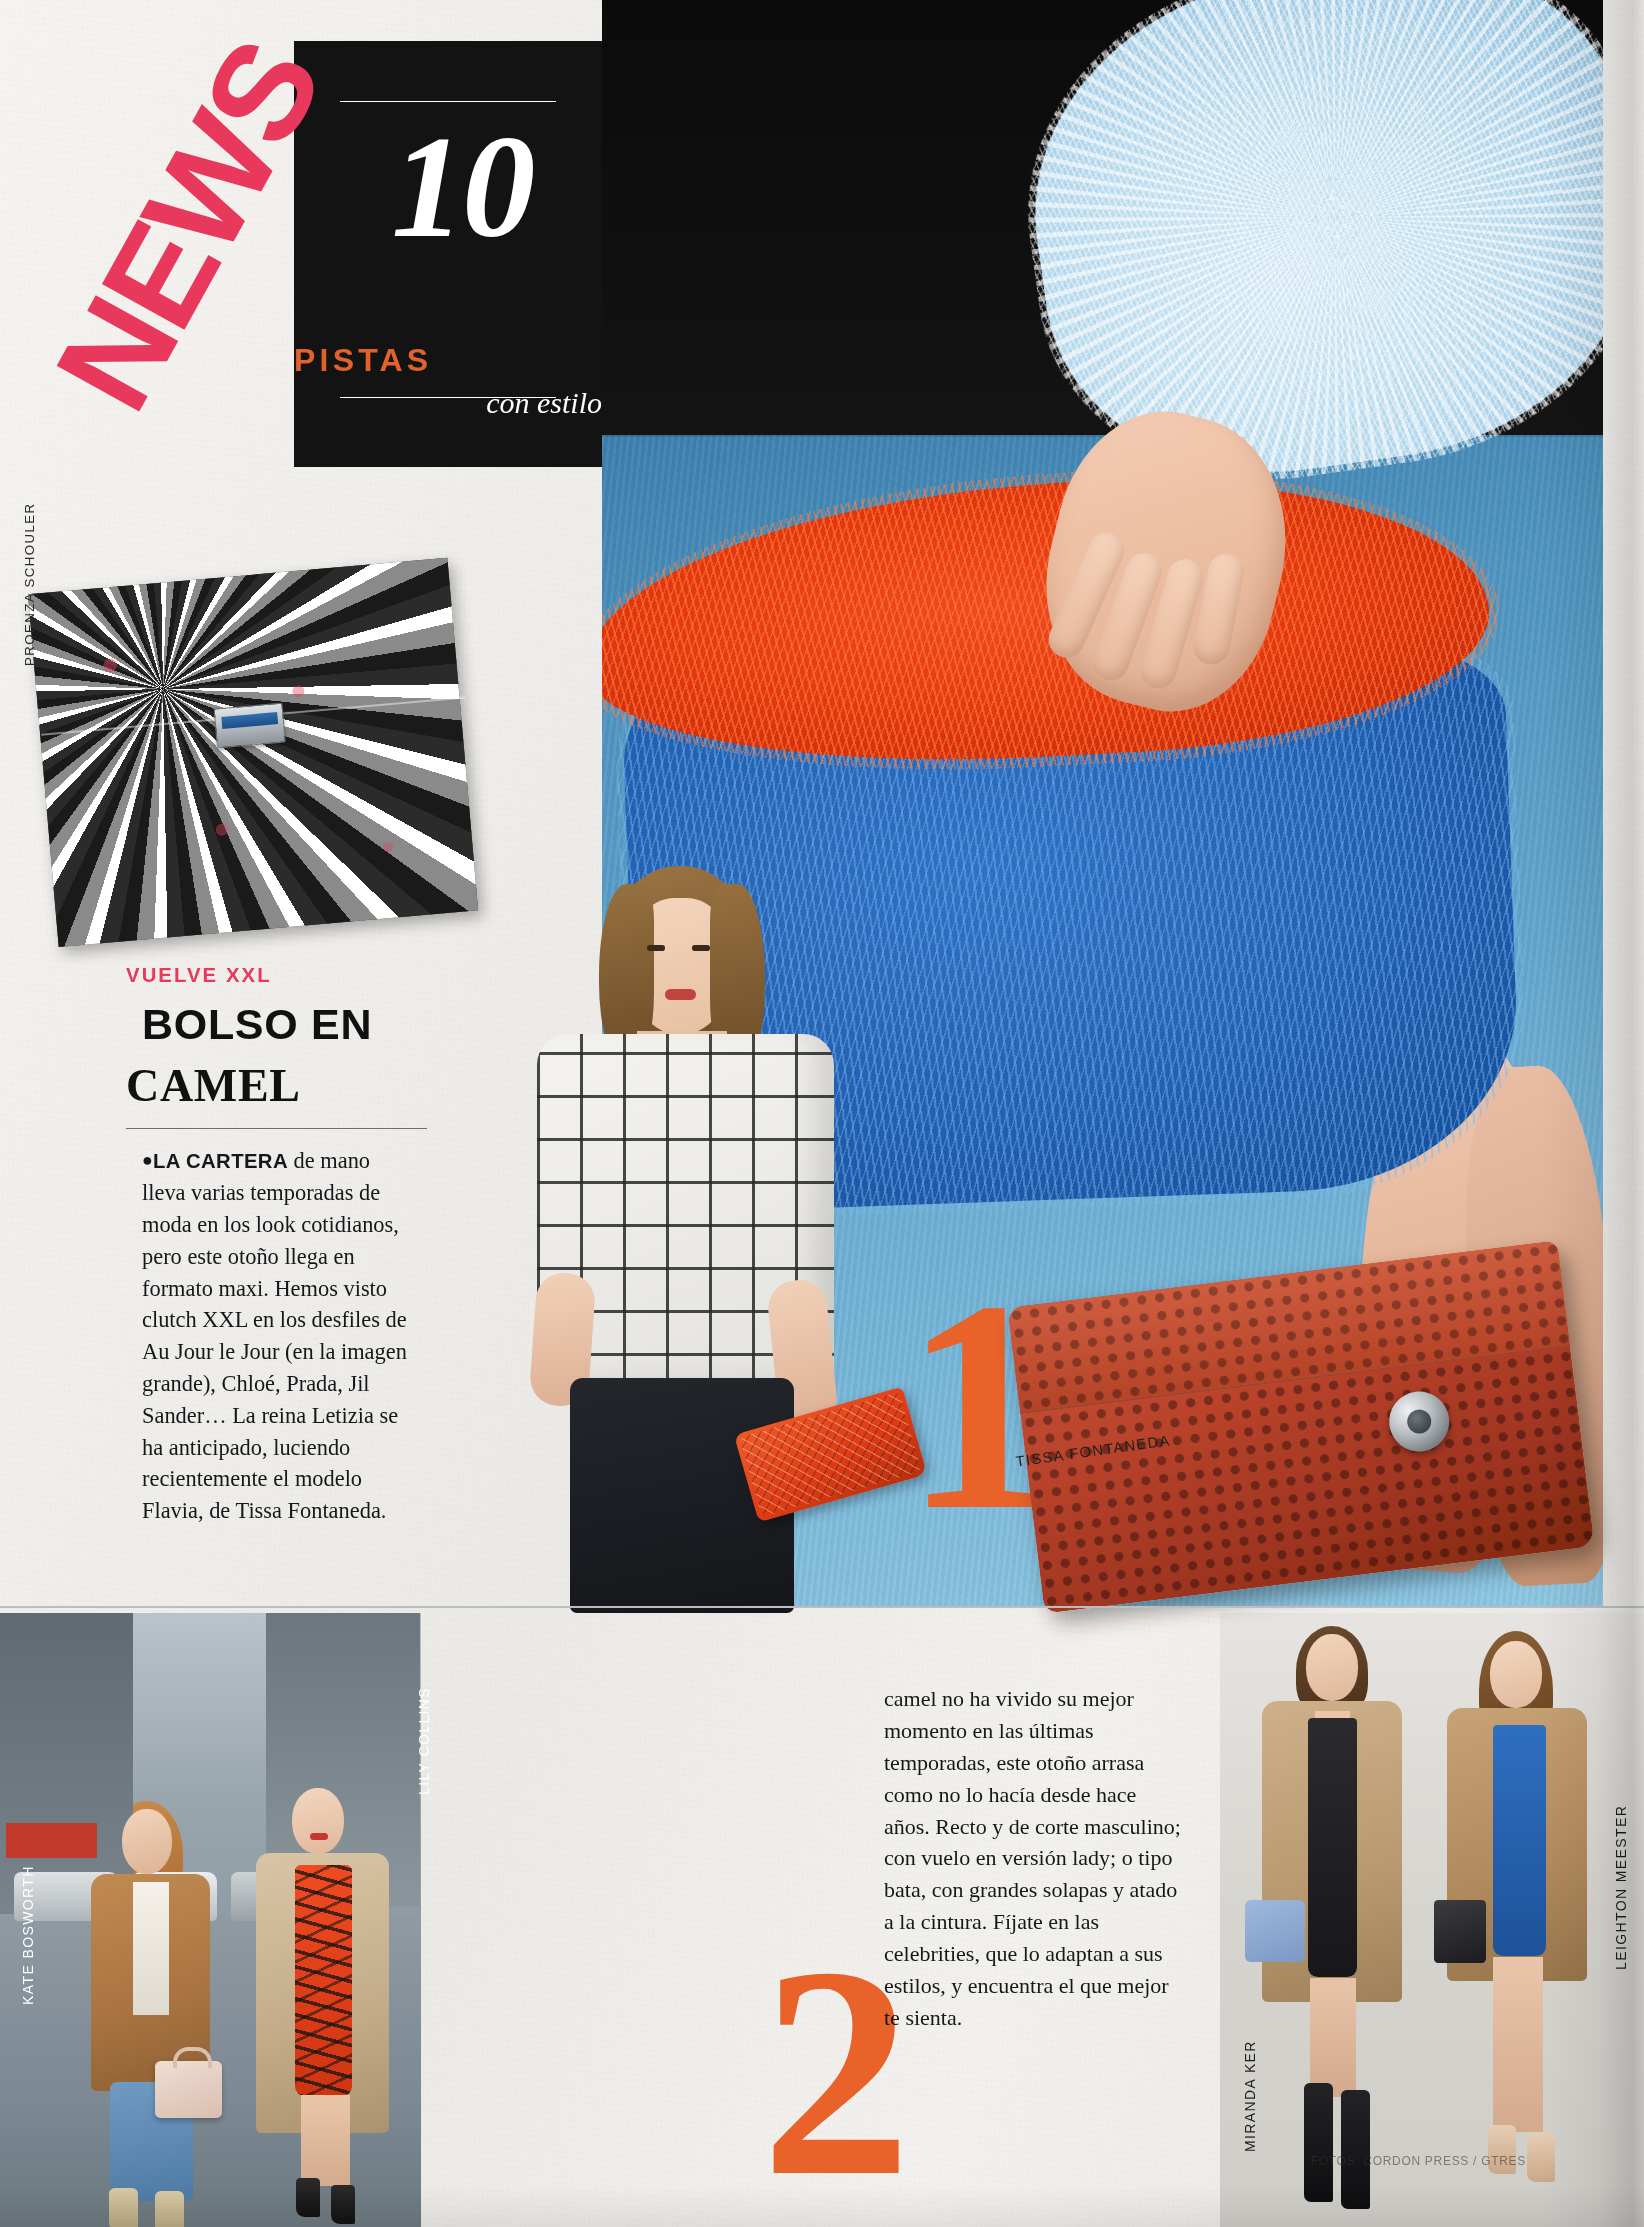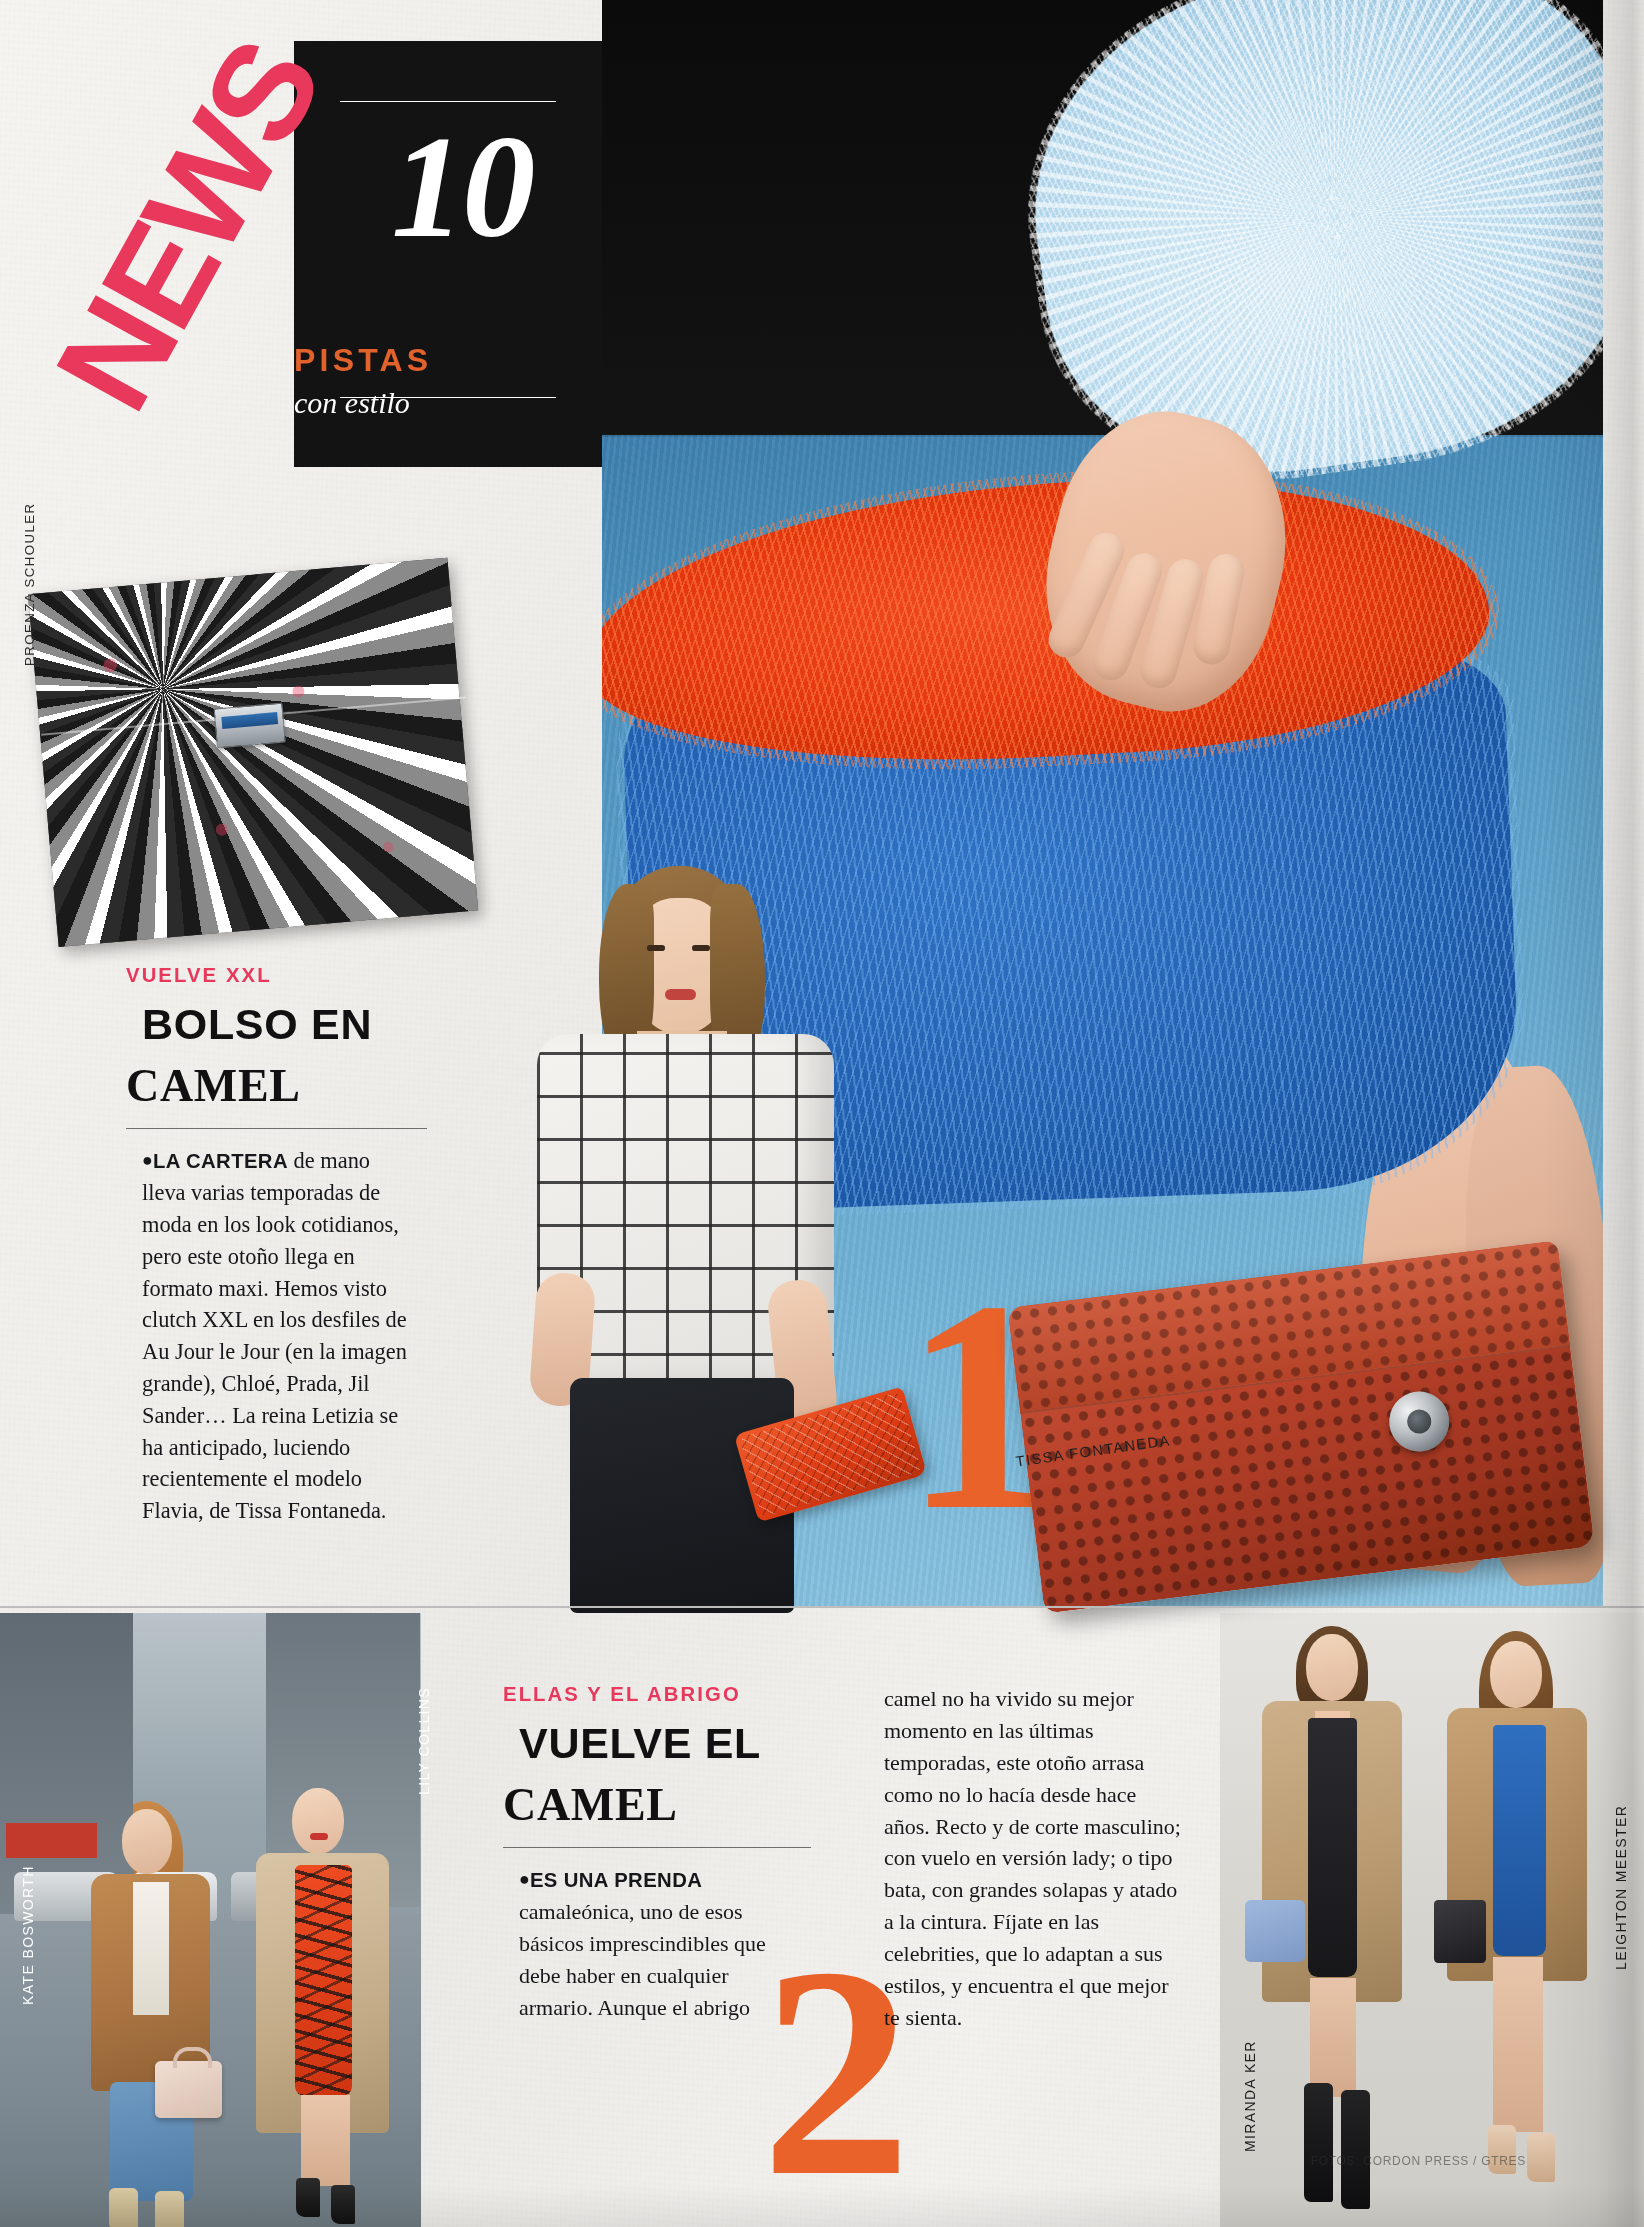--- a/index.html
+++ b/index.html
@@ -112,21 +112,21 @@
     text-align: left;
     font-family: "Liberation Sans", sans-serif;
     font-weight: bold;
     font-size: 32px;
     letter-spacing: 4.2px;
     color: #e2622c;
   }
   #blackbox .conestilo {
     position: absolute;
     left: 0; right: 0; top: 345px;
-    text-align: left;
+    text-align: right;
     font-family: "Liberation Serif", serif;
     font-style: italic;
     font-size: 30px;
     color: #ffffff;
   }
 
   
   #hero-photo {
     position: absolute;
     left: 602px;
@@ -824,27 +824,20 @@
       <div class="legs"></div>
       <div class="heel l"></div>
       <div class="heel r"></div>
     </div>
   </div>
   <div id="label-miranda">MIRANDA KER</div>
   <div id="label-leighton">LEIGHTON MEESTER</div>
 
   <div id="num-two">2</div>
 
-  <div id="col-article2-left">
-    <p class="kicker">ELLAS Y EL ABRIGO</p>
-    <h1 class="headline-bold">VUELVE EL</h1>
-    <h2 class="headline-serif">CAMEL</h2>
-    <hr class="hr-thin">
-    <p class="bodytext small"><span class="bullet">●</span><span class="lead">ES UNA PRENDA</span><span> camaleónica, uno de esos básicos imprescindibles que debe haber en cualquier armario. Aunque el abrigo</span></p>
-  </div>
 
   <div id="col-article2-right">
     <p class="bodytext small">camel no ha vivido su mejor momento en las últimas temporadas, este otoño arrasa como no lo hacía desde hace años. Recto y de corte masculino; con vuelo en versión lady; o tipo bata, con grandes solapas y atado a la cintura. Fíjate en las celebrities, que lo adaptan a sus estilos, y encuentra el que mejor te sienta.</p>
   </div>
 
   <div id="credit-line">FOTOS: CORDON PRESS / GTRES</div>
 
   <div id="page-curl"></div>
   <div id="page-bottom-shadow"></div>
 </div>

